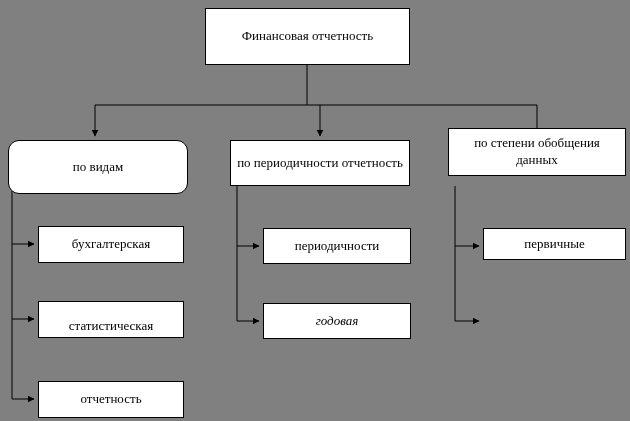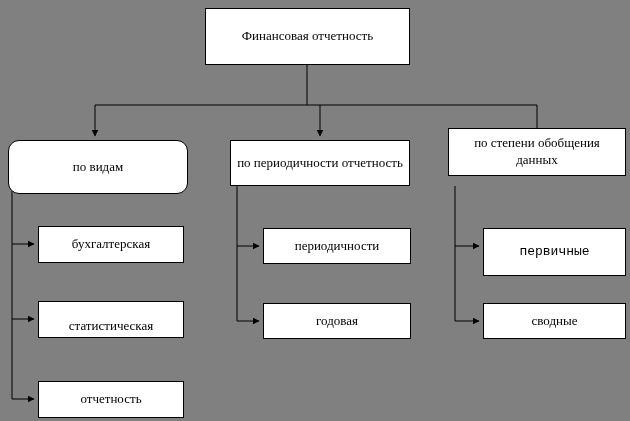--- a/index.html
+++ b/index.html
@@ -43,23 +43,23 @@
   
   .n-b1     { left: 8px;   top: 140px; width: 180px; height: 54px; border-radius: 11px; }
   .n-b2     { left: 230px; top: 140px; width: 180px; height: 46px; }
   .n-b3     { left: 448px; top: 128px; width: 178px; height: 48px; justify-content: flex-end; }
   
   .n-c1a    { left: 38px;  top: 226px; width: 146px; height: 37px; }
   .n-c1b    { left: 38px;  top: 301px; width: 146px; height: 37px; align-items: flex-end; }
   .n-c1c    { left: 38px;  top: 381px; width: 146px; height: 37px; }
   
   .n-c2a    { left: 263px; top: 228px; width: 148px; height: 36px; }
-  .n-c2b    { left: 263px; top: 303px; width: 148px; height: 36px; }
+  .n-c2b    { left: 263px; top: 303px; width: 148px; height: 36px; font-style: italic; }
   
-  .n-c3a    { left: 483px; top: 228px; width: 143px; height: 48px; font-family: Liberation Mono, monospace; }
+  .n-c3a    { left: 483px; top: 228px; width: 143px; height: 32px; }
   .n-c3b    { left: 483px; top: 303px; width: 143px; height: 36px; }
 </style>
 </head>
 <body>
 
 <div id="canvas">
 
   <svg id="connectors" width="630" height="421" viewBox="0 0 630 421" xmlns="http://www.w3.org/2000/svg">
     <defs>
       <marker id="arrow" markerWidth="9" markerHeight="8" refX="6.5" refY="3.5" orient="auto" markerUnits="userSpaceOnUse">
@@ -114,17 +114,14 @@
   <div class="node n-c2a">
     <span>периодичности</span>
   </div>
   <div class="node n-c2b">
     <span>годовая</span>
   </div>
 
   <div class="node n-c3a">
     <span>первичные</span>
   </div>
-  <div class="node n-c3b">
-    <span>сводные</span>
-  </div>
 
 </div>
 
 </body></html>

